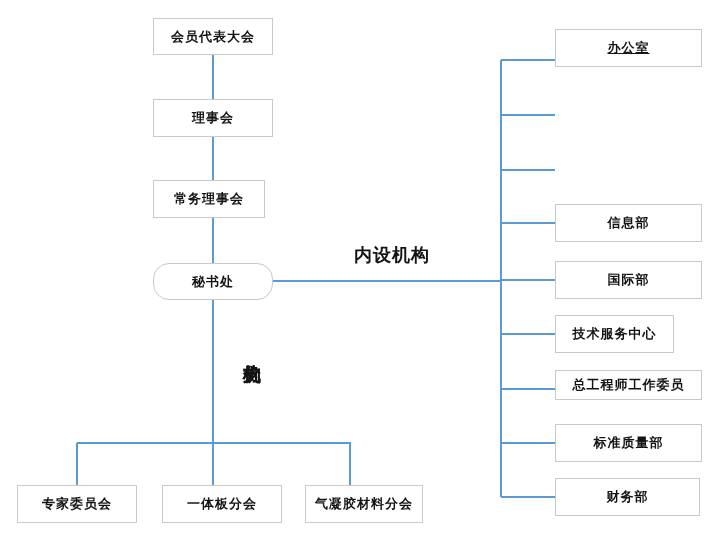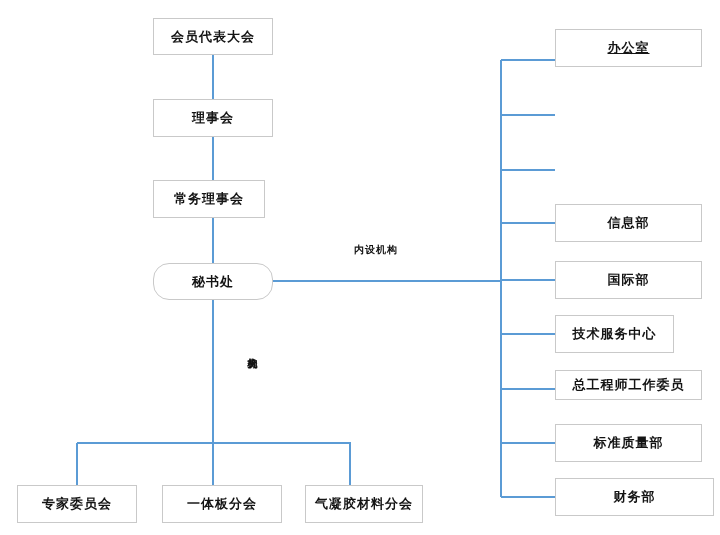--- a/index.html
+++ b/index.html
@@ -9,21 +9,21 @@
   }
   .box{
     position:absolute;background:#ffffff;border:1px solid #c9c9c9;
     display:flex;align-items:center;justify-content:center;
     font-weight:700;font-size:13px;color:#141414;box-sizing:border-box;
     letter-spacing:1px;white-space:nowrap;
   }
   .hline{position:absolute;height:2px;}
   .vline{position:absolute;width:2px;}
   .flabel{
-    position:absolute;font-weight:700;font-size:10px;color:#141414;letter-spacing:1px;
+    position:absolute;font-weight:700;font-size:18px;color:#141414;letter-spacing:1px;
   }
   .flabel.vertical{
     writing-mode:vertical-rl;text-orientation:upright;letter-spacing:0;line-height:16px;
   }
 </style>
 </head>
 <body>
 
 <div id="canvas">
 
@@ -52,21 +52,21 @@
   <div class="hline blue-line" style="left: 501px; top: 388px; width: 54px; background: rgb(91, 155, 213);"></div>
   <div class="hline blue-line" style="left: 501px; top: 442px; width: 54px; background: rgb(91, 155, 213);"></div>
   <div class="hline blue-line" style="left: 501px; top: 496px; width: 54px; background: rgb(91, 155, 213);"></div>
 
   <div class="box" style="left: 555px; top: 29px; width: 147px; height: 38px; border-color: rgb(201, 201, 201); color: rgb(20, 20, 20); text-decoration: underline;">办公室</div>
   <div class="box" style="left: 555px; top: 204px; width: 147px; height: 38px; border-color: rgb(201, 201, 201); color: rgb(20, 20, 20);">信息部</div>
   <div class="box" style="left: 555px; top: 261px; width: 147px; height: 38px; border-color: rgb(201, 201, 201); color: rgb(20, 20, 20);">国际部</div>
   <div class="box" style="left: 555px; top: 315px; width: 119px; height: 38px; border-color: rgb(201, 201, 201); color: rgb(20, 20, 20);">技术服务中心</div>
   <div class="box" style="left: 555px; top: 370px; width: 147px; height: 30px; border-color: rgb(201, 201, 201); color: rgb(20, 20, 20);">总工程师工作委员</div>
   <div class="box" style="left: 555px; top: 424px; width: 147px; height: 38px; border-color: rgb(201, 201, 201); color: rgb(20, 20, 20);">标准质量部</div>
-  <div class="box" style="left: 555px; top: 478px; width: 159px; height: 38px; border-color: rgb(201, 201, 201); color: rgb(20, 20, 20);">财务部</div>
+  <div class="box" style="left: 555px; top: 478px; width: 145px; height: 38px; border-color: rgb(201, 201, 201); color: rgb(20, 20, 20);">财务部</div>
 
   <div class="flabel vertical" style="left: 244px; top: 350px; color: rgb(20, 20, 20);">分支机构</div>
 
   <div class="hline blue-line" style="left: 77px; top: 442px; width: 274px; background: rgb(91, 155, 213);"></div>
   <div class="vline blue-line" style="left: 76px; top: 443px; height: 42px; background: rgb(91, 155, 213);"></div>
   <div class="vline blue-line" style="left: 349px; top: 443px; height: 42px; background: rgb(91, 155, 213);"></div>
 
   <div class="box" style="left: 17px; top: 485px; width: 120px; height: 38px; border-color: rgb(201, 201, 201); color: rgb(20, 20, 20);">专家委员会</div>
   <div class="box" style="left: 162px; top: 485px; width: 120px; height: 38px; border-color: rgb(201, 201, 201); color: rgb(20, 20, 20);">一体板分会</div>
   <div class="box" style="left: 305px; top: 485px; width: 118px; height: 38px; border-color: rgb(201, 201, 201); color: rgb(20, 20, 20);">气凝胶材料分会</div>

